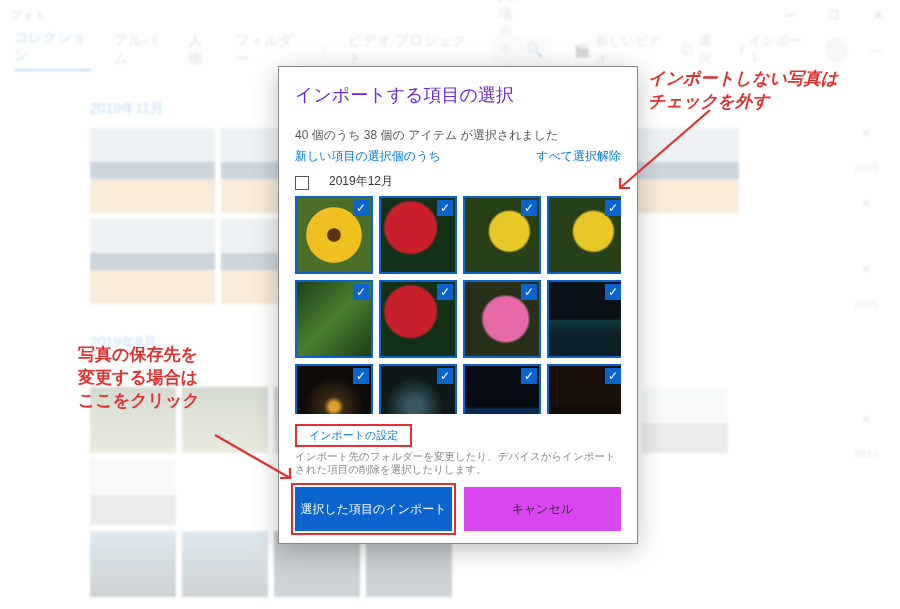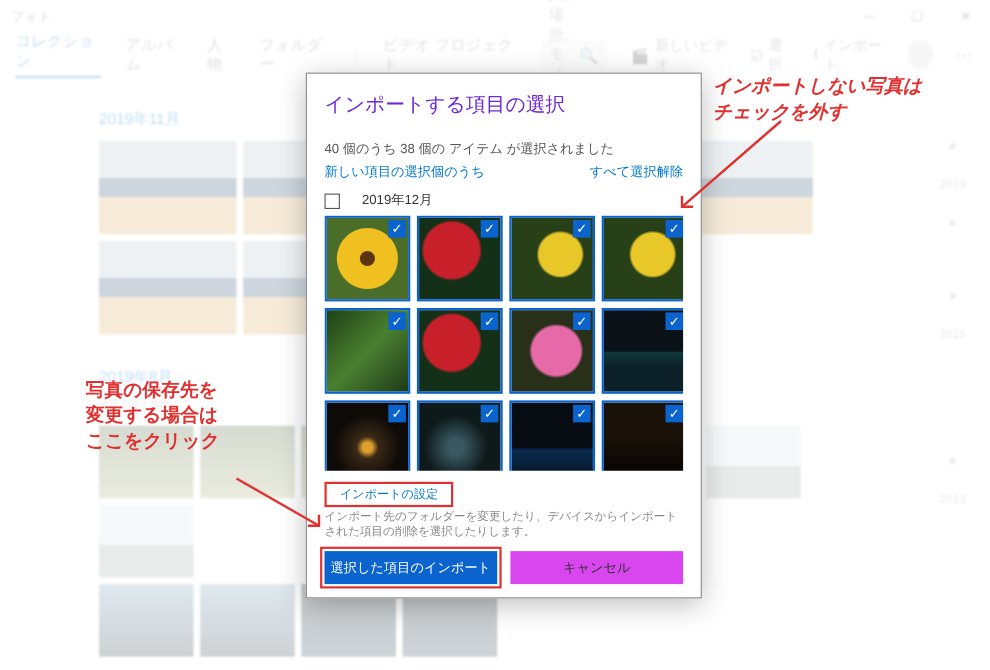--- a/index.html
+++ b/index.html
@@ -136,21 +136,21 @@
   .settings-row { margin-top:10px; }
   .settings-link {
     color:#0078d4; font-size:11px;
     border:2px solid #e03030;
     padding:2px 12px;
     display:inline-block;
   }
   .settings-desc { font-size:10.5px; color:#888; margin-top:3px; line-height:1.3;}
   .btn-row { display:flex; gap:12px; margin-top:10px; }
   .btn {
-    flex:1; height:30px;
+    flex:1; height:44px;
     display:flex;align-items:center;justify-content:center;
     font-size:12px;
     cursor:pointer;
   }
   .btn.primary {
     background:#0b63ce; color:#fff;
     outline:2px solid #e03030;
     outline-offset:2px;
   }
   .btn.secondary { background:#d946ef; color:#333; }

